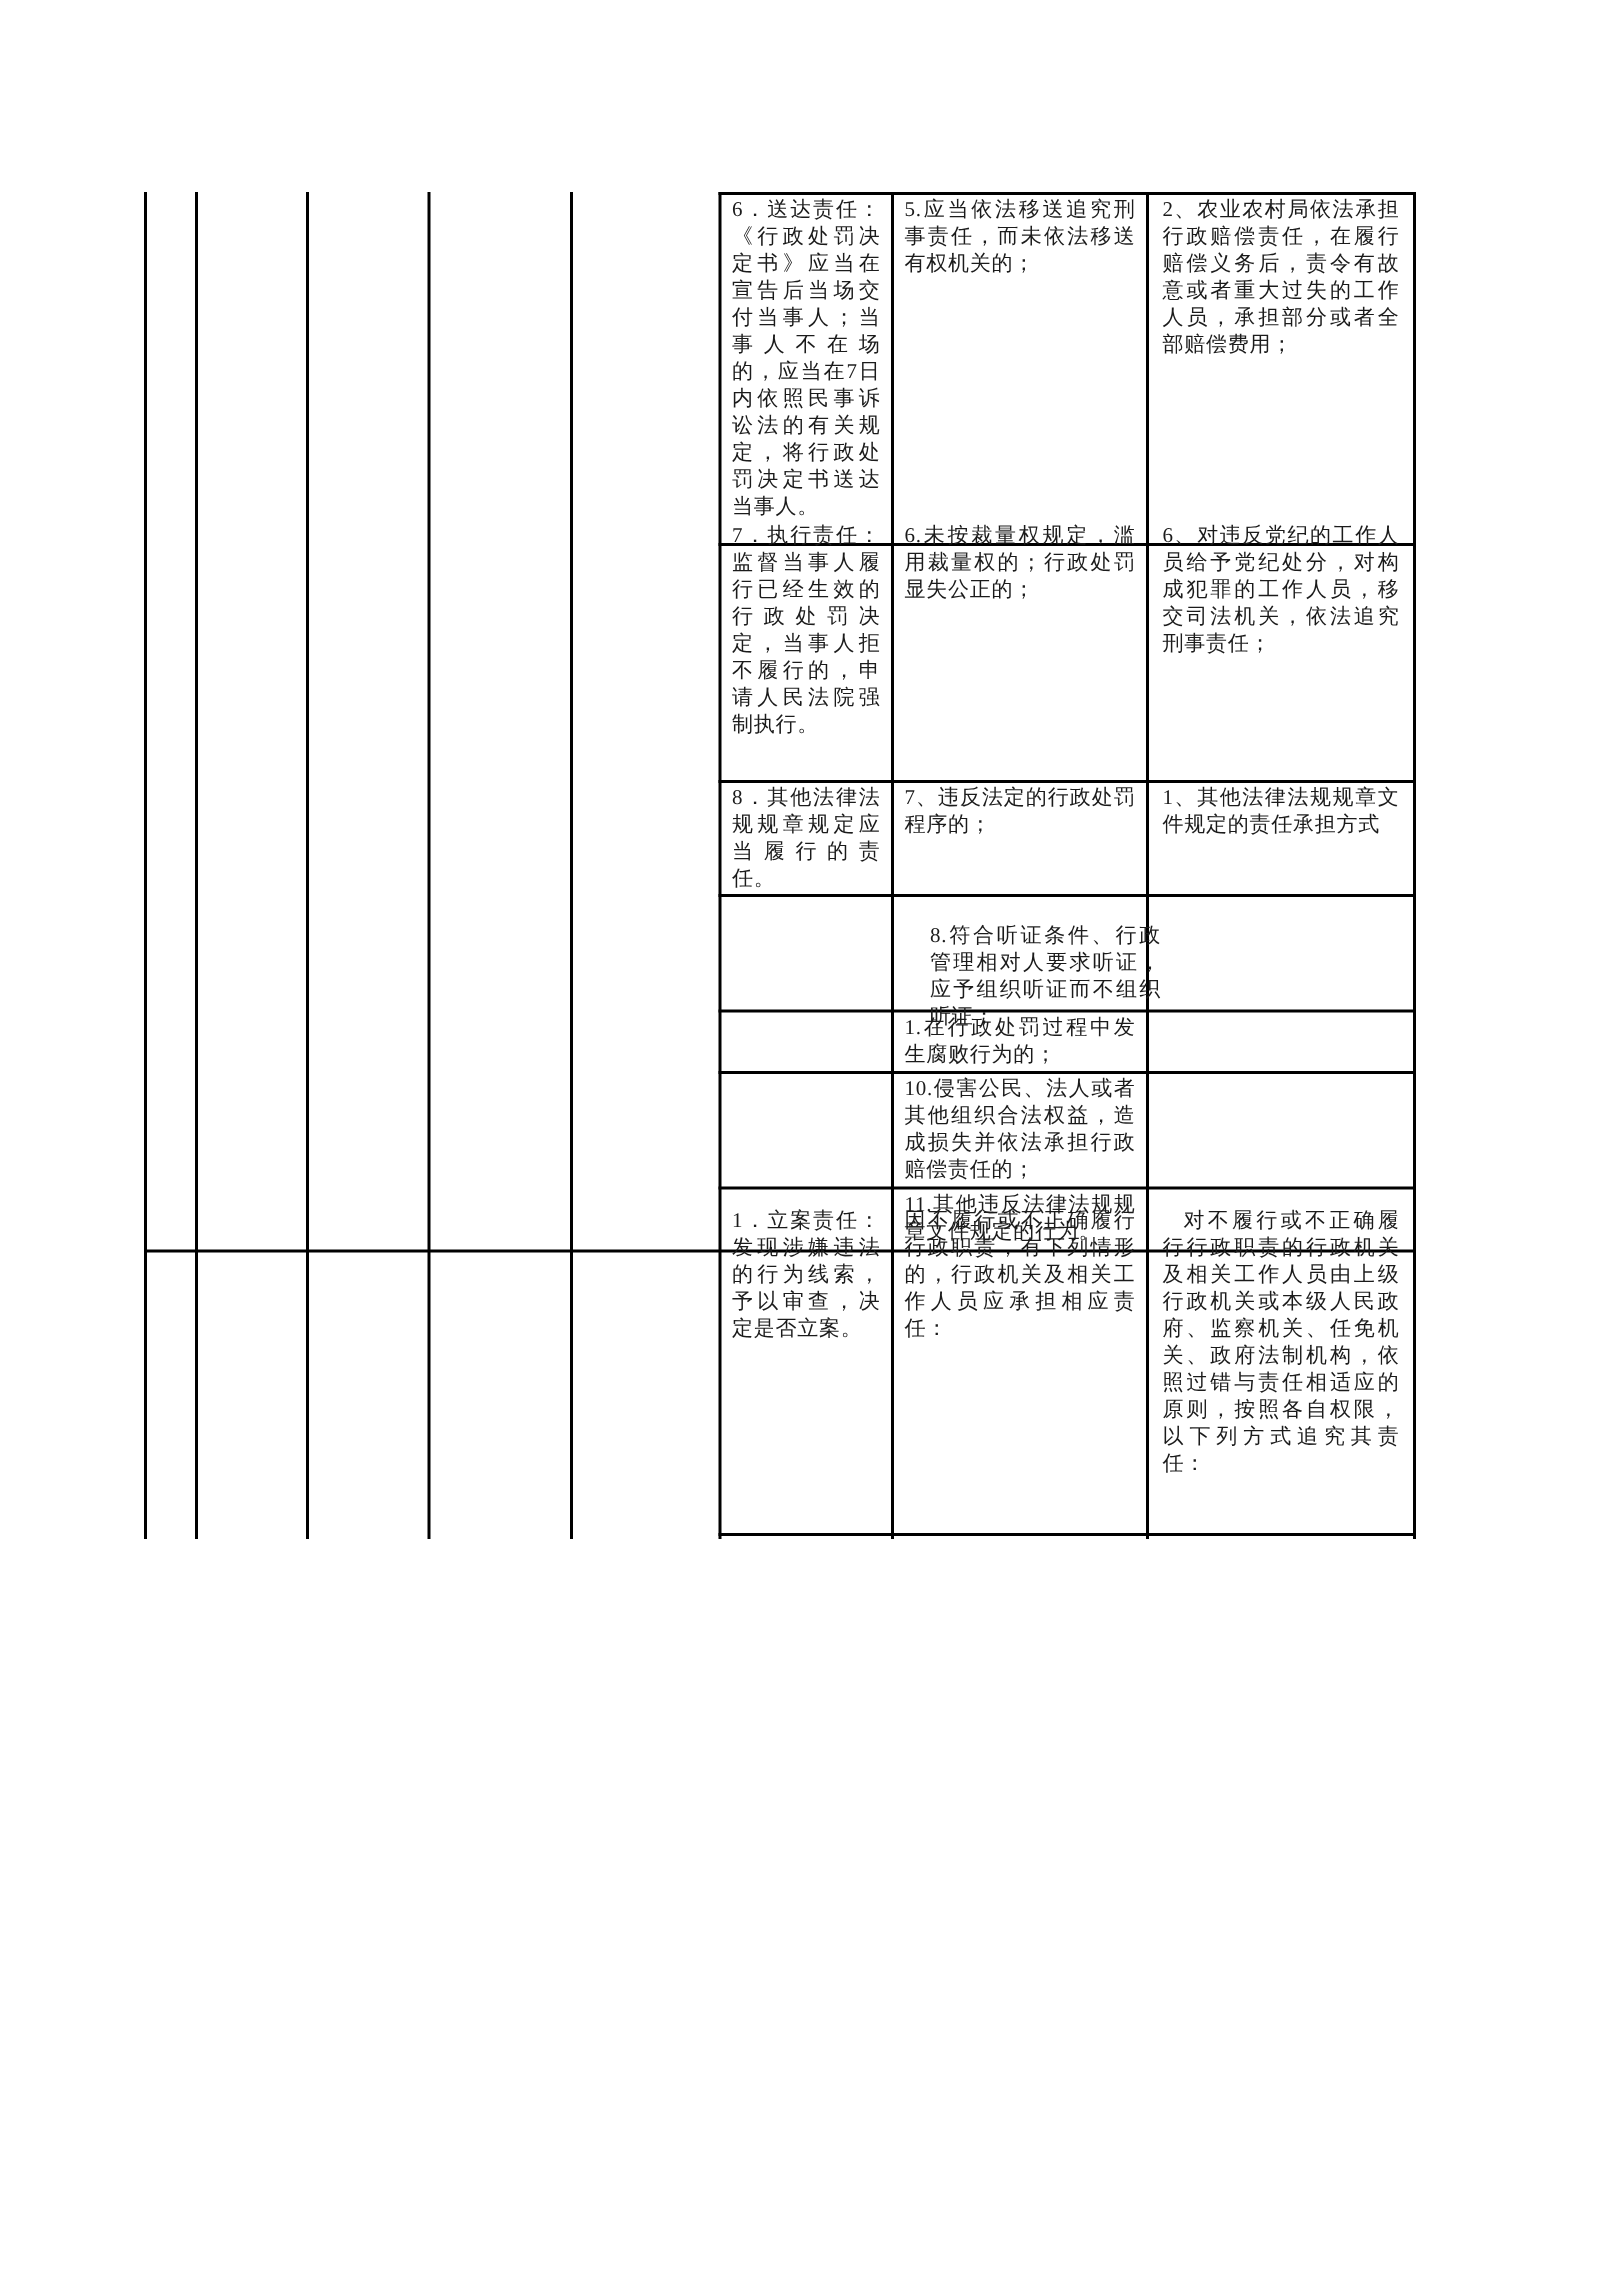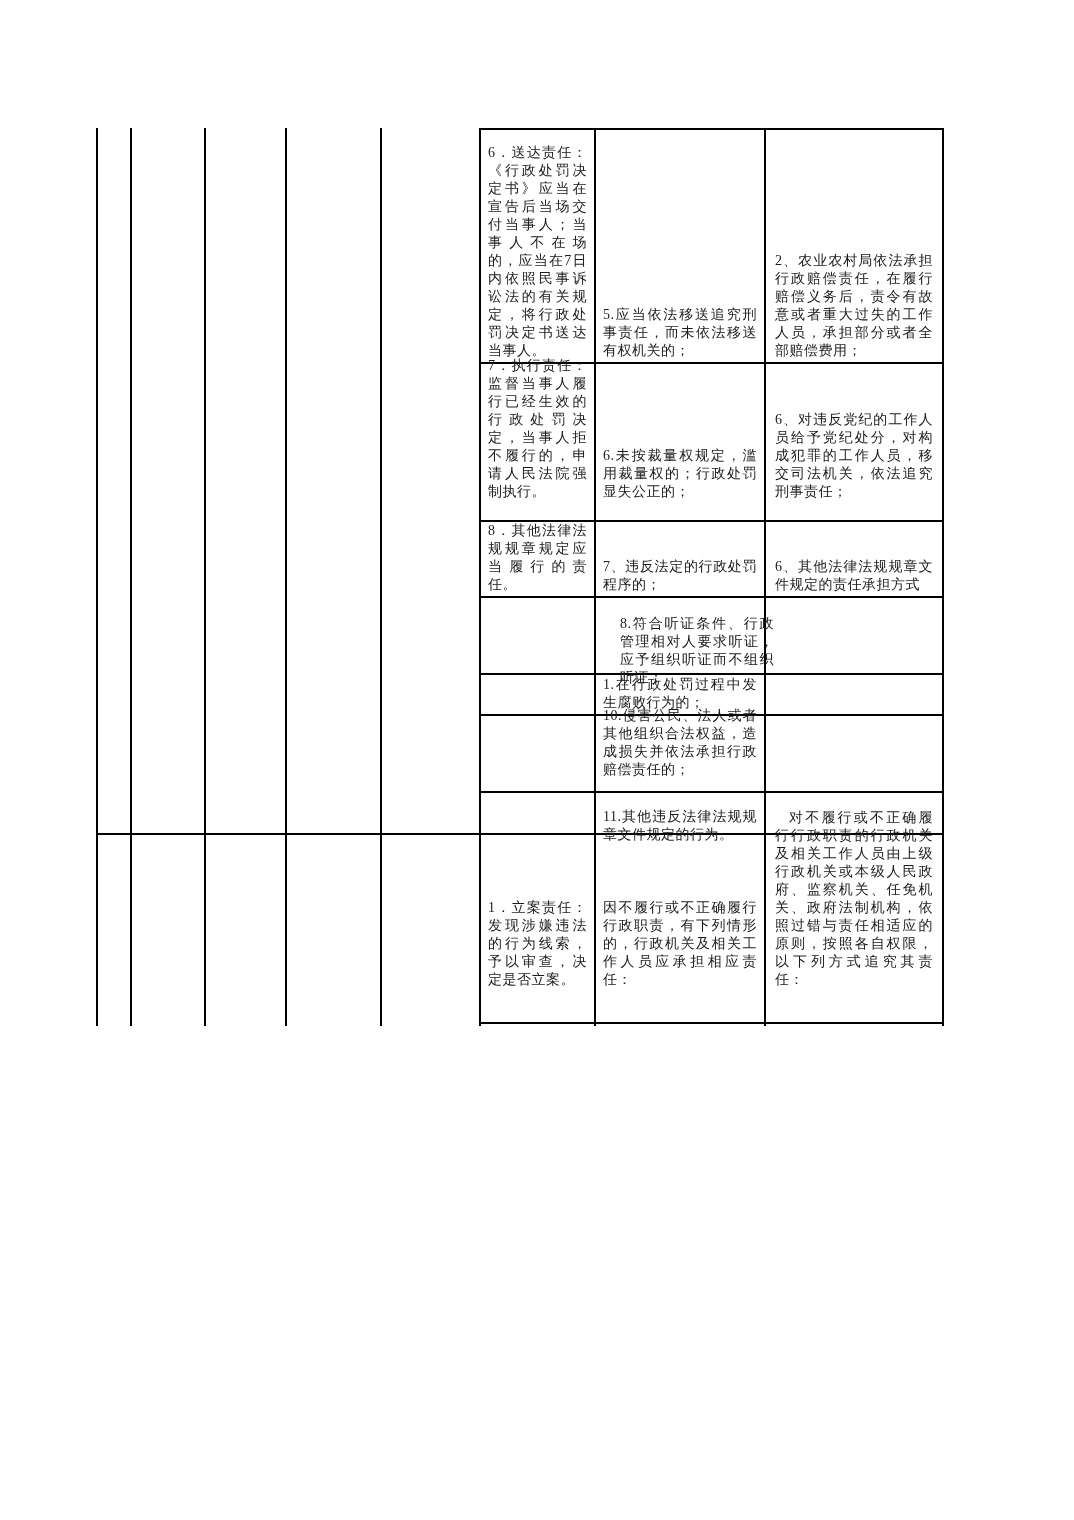--- a/index.html
+++ b/index.html
@@ -14,21 +14,21 @@
   
   .vline{position:absolute;top:128px;height:898px;width:2px;background:#000;}
   .hline{position:absolute;left:479px;width:465px;height:2px;background:#000;}
   .hline.full{left:96px;width:848px;}
   
   .cell{
     position:absolute;
     box-sizing:border-box;
     display:flex;
     flex-direction:column;
-    justify-content:flex-end;
+    justify-content:flex-start;
     padding:2px 7px;
   }
   .cell .txt{
     display:block;
     width:100%;
     font-size:14px;
     line-height:18px;
     text-align:justify;
     text-justify:inter-character;
     letter-spacing:0.5px;
@@ -92,21 +92,21 @@
       <span class="txt">6、对违反党纪的工作人员给予党纪处分，对构成犯罪的工作人员，移交司法机关，依法追究刑事责任；</span>
     </div>
 
     <div class="cell colF r3">
       <span class="txt">8．其他法律法规规章规定应当履行的责任。</span>
     </div>
     <div class="cell colG r3">
       <span class="txt">7、违反法定的行政处罚程序的；</span>
     </div>
     <div class="cell colH r3">
-      <span class="txt">6、其他法律法规规章文件规定的责任承担方式</span>
+      <span class="txt">1、其他法律法规规章文件规定的责任承担方式</span>
     </div>
 
     <div class="cell colG r4">
       <span class="txt">8.符合听证条件、行政管理相对人要求听证，应予组织听证而不组织听证；</span>
     </div>
     <div class="cell colG r5">
       <span class="txt">1.在行政处罚过程中发生腐败行为的；</span>
     </div>
     <div class="cell colG r6">
       <span class="txt">10.侵害公民、法人或者其他组织合法权益，造成损失并依法承担行政赔偿责任的；</span>

